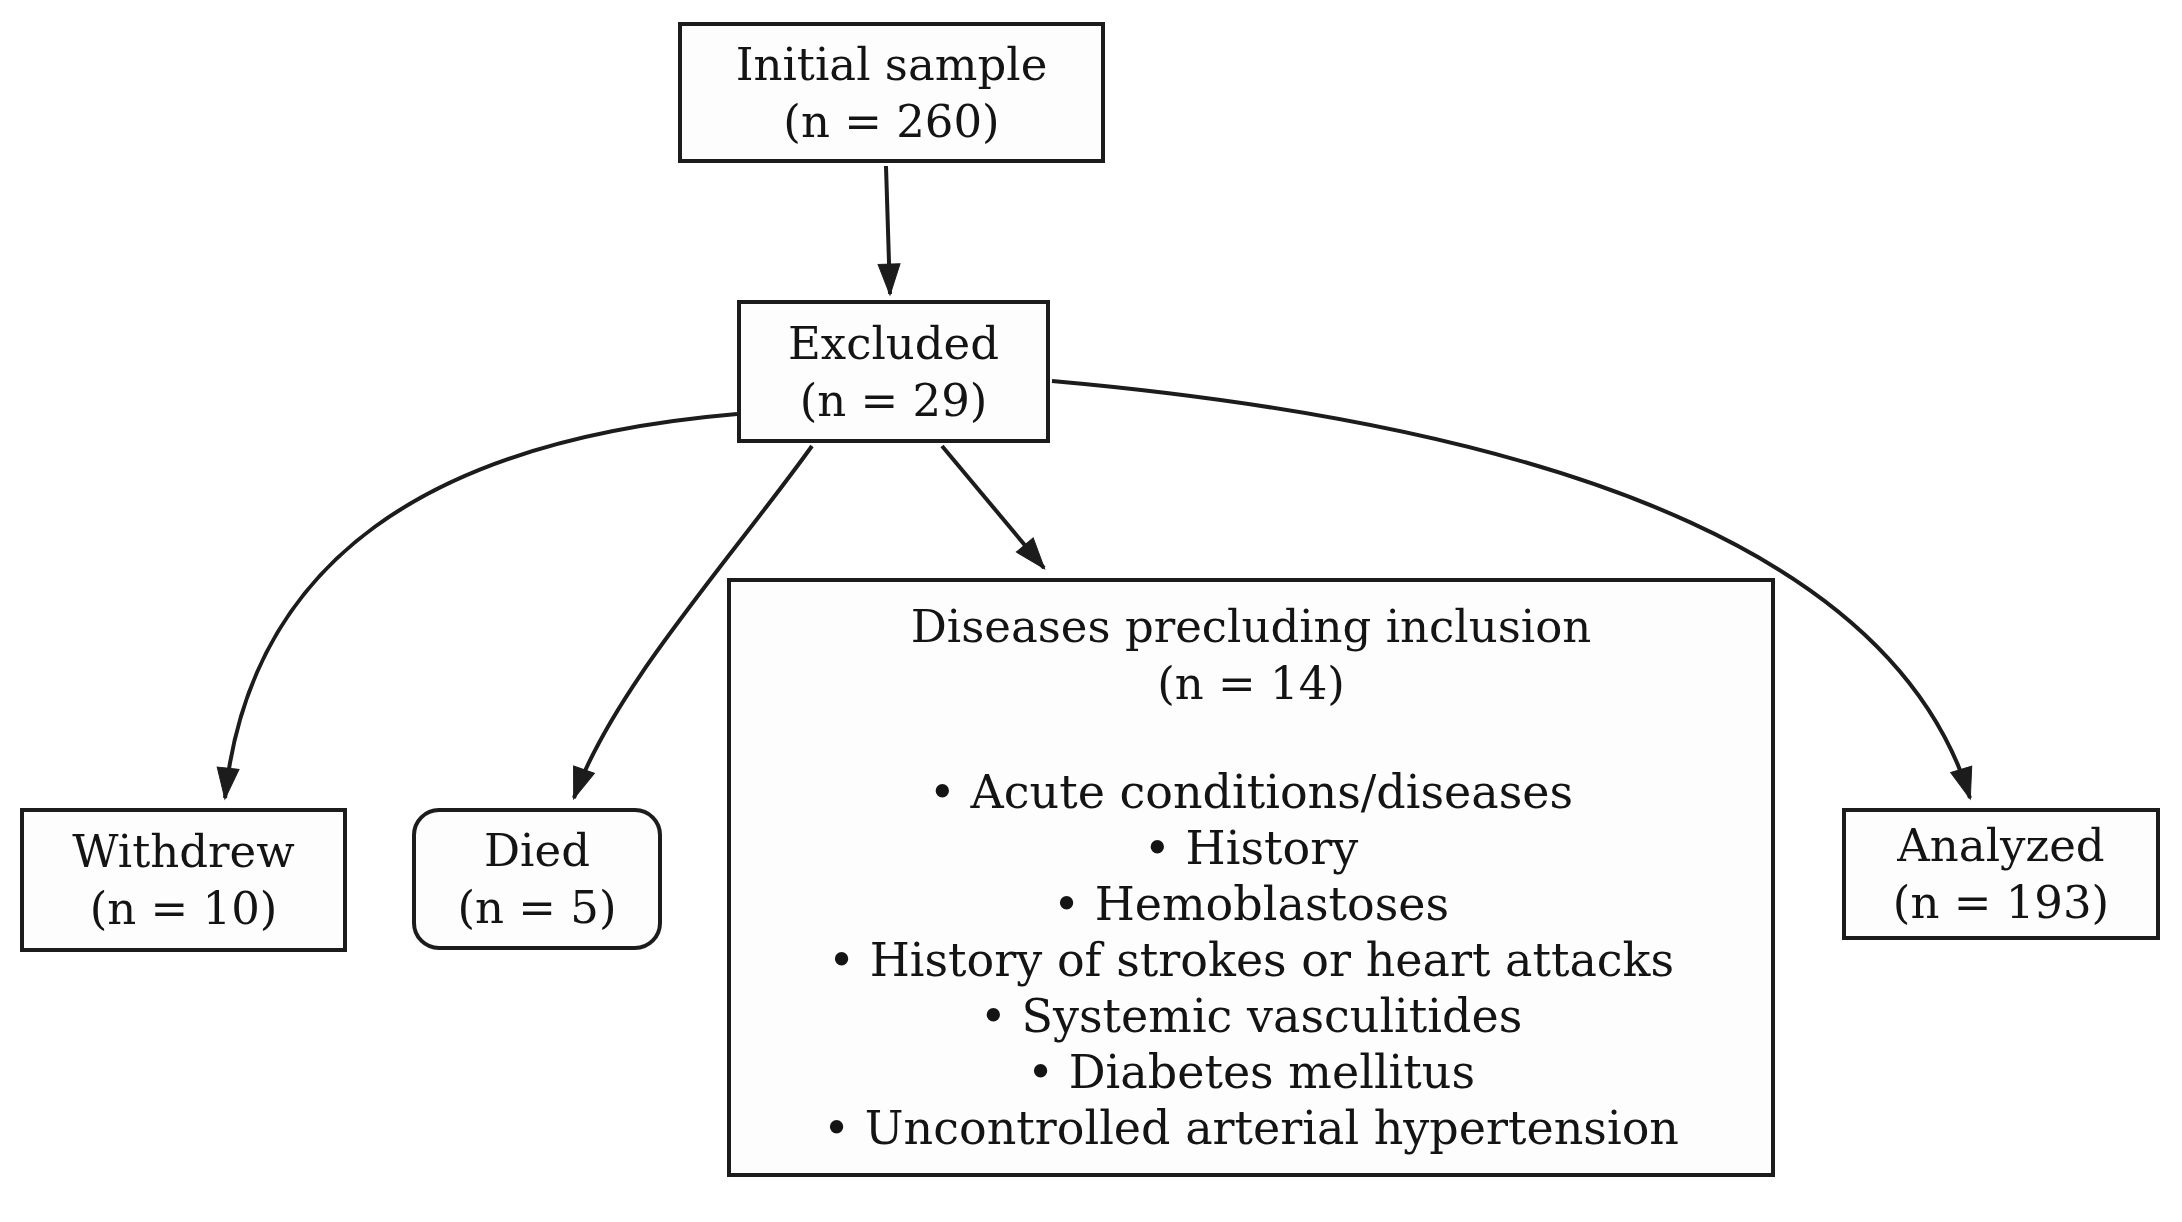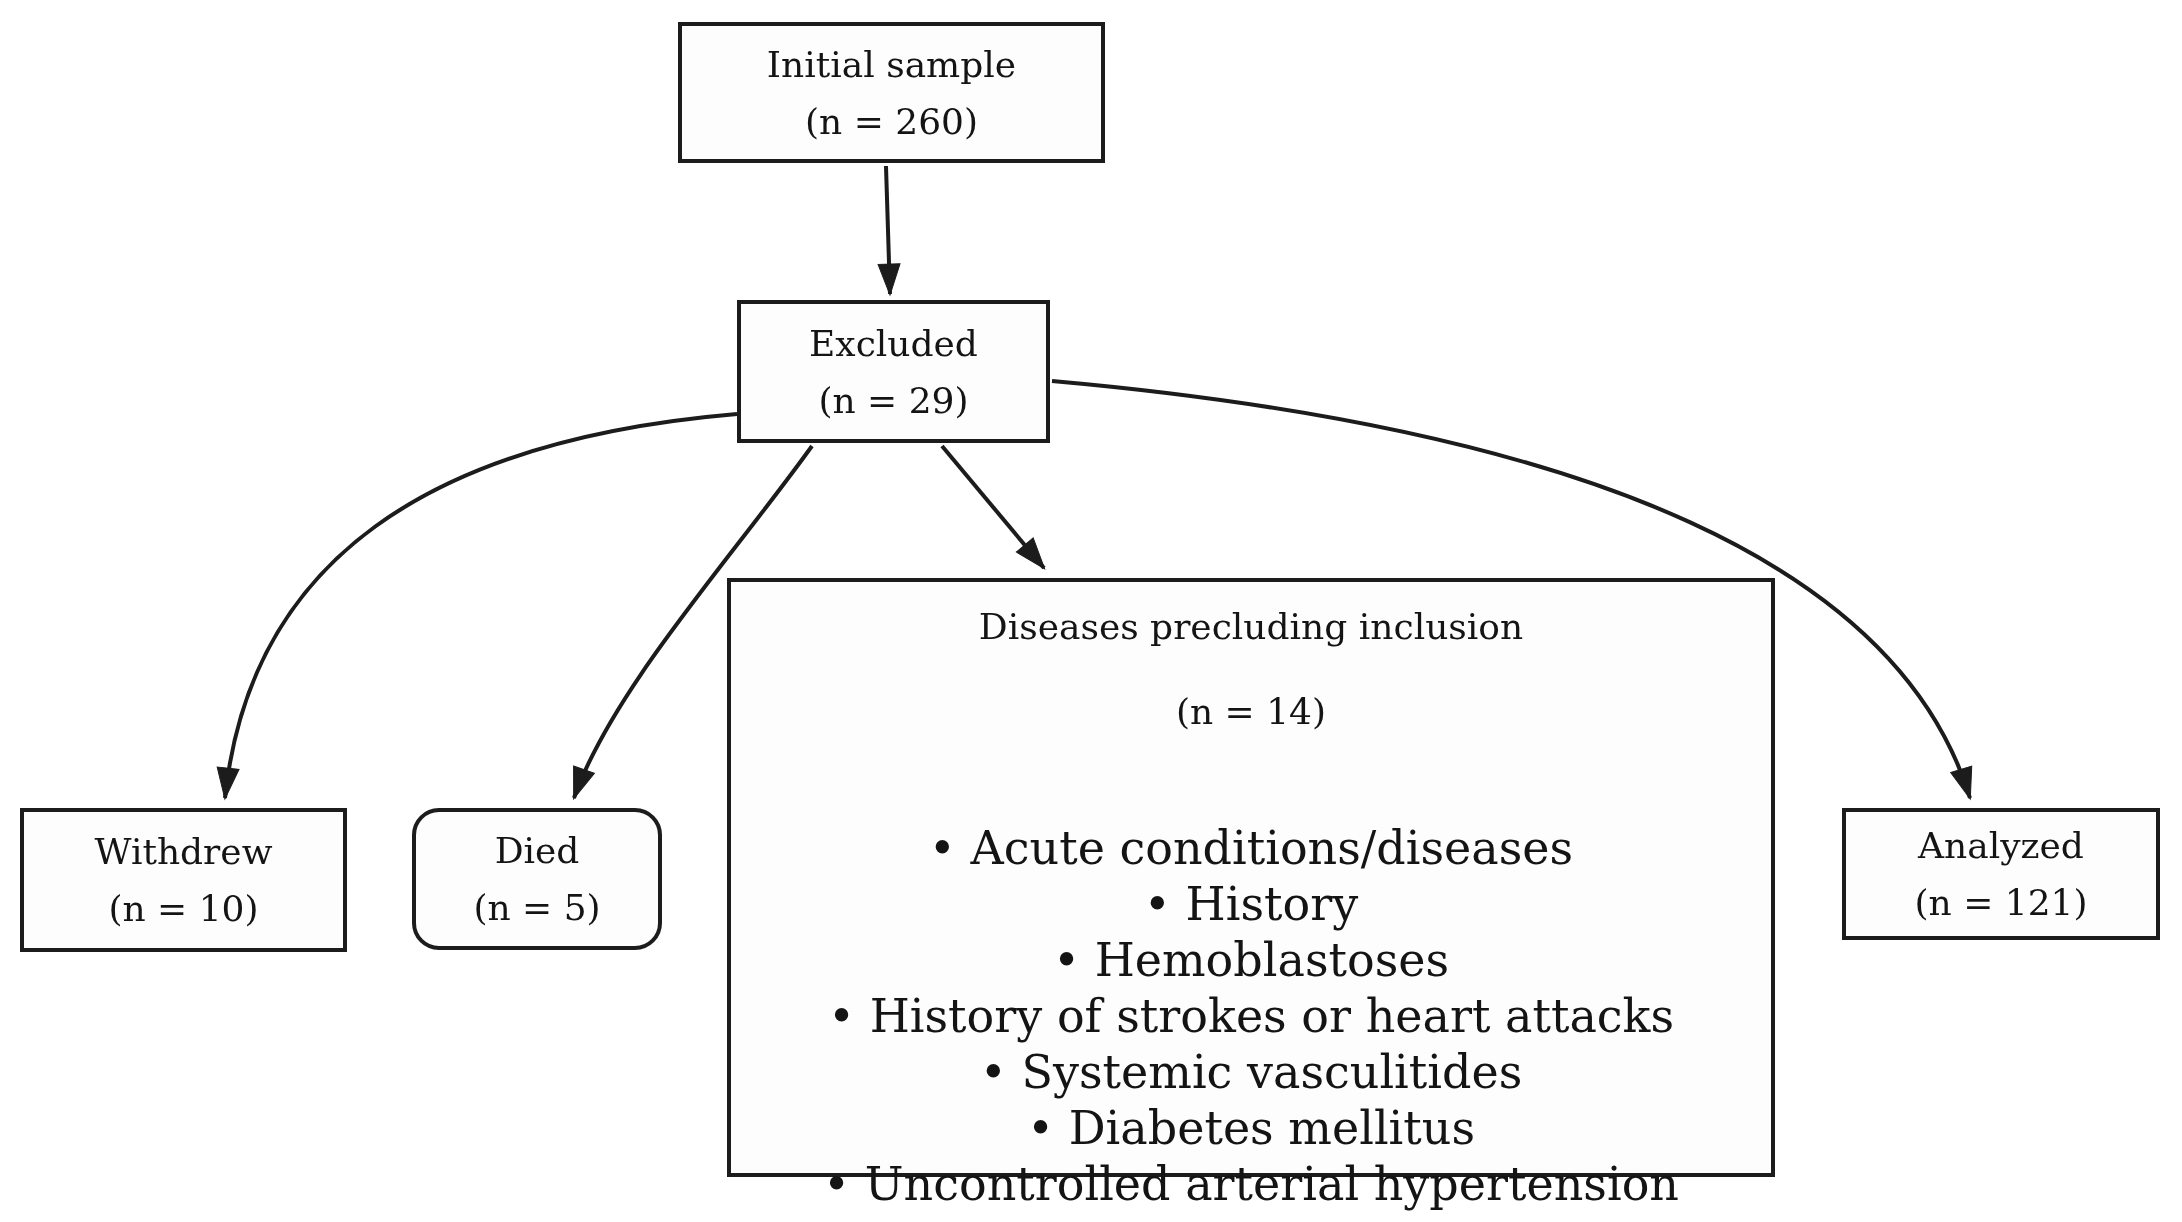--- a/index.html
+++ b/index.html
@@ -34,28 +34,27 @@
     border: 4px solid #1c1c1c;
     color: #141414;
     text-align: center;
     display: flex;
     flex-direction: column;
     align-items: center;
     justify-content: center;
   }
   .node .lbl,
   .node .cnt {
-    font-size: 36px;
+    font-size: 45px;
     line-height: 57px;
     white-space: nowrap;
   }
   .node.big {
     justify-content: flex-start;
     padding-top: 16px;
-    gap: 28px;
   }
   .bullets {
     list-style: none;
     margin: 52px 0 0 0;
     padding: 0;
     font-size: 46px;
     line-height: 56px;
   }
   .bullets li::before {
     content: "\2022\00a0";
@@ -108,16 +107,16 @@
       <li>Hemoblastoses</li>
       <li>History of strokes or heart attacks</li>
       <li>Systemic vasculitides</li>
       <li>Diabetes mellitus</li>
       <li>Uncontrolled arterial hypertension</li>
     </ul>
   </div>
 
   <div class="node" style="left:1842px; top:808px; width:318px; height:132px;">
     <div class="lbl">Analyzed</div>
-    <div class="cnt">(n = 121)</div>
+    <div class="cnt">(n = 193)</div>
   </div>
 
 </div>
 
 </body></html>

